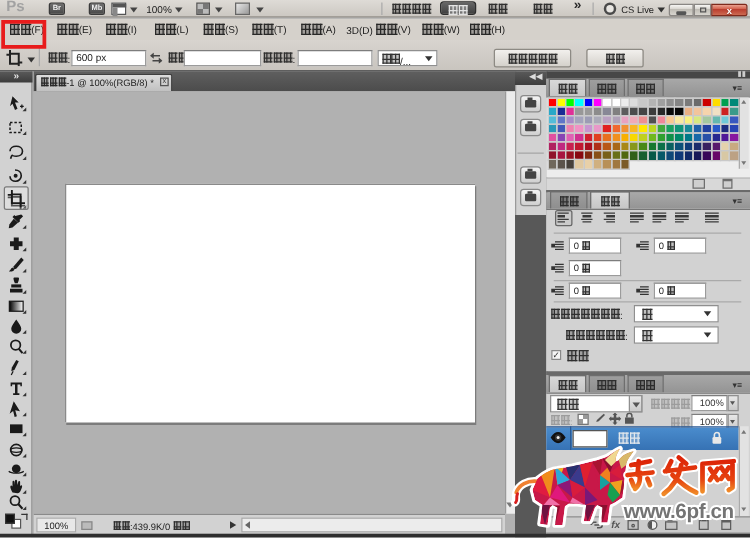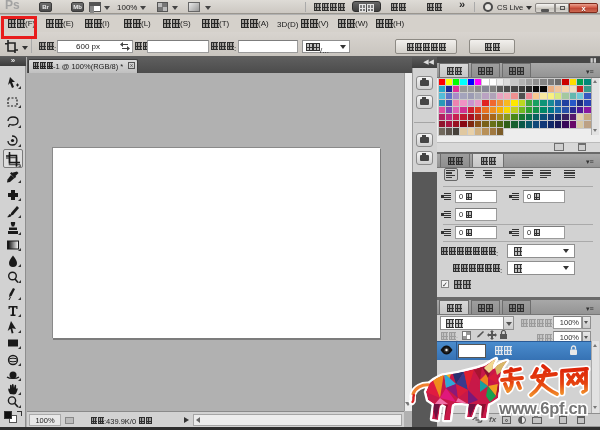--- a/index.html
+++ b/index.html
@@ -70,21 +70,21 @@
 <div class="ab" style="left:375px;top:19px;color:#1a1a1a;font-size:8px;white-space:nowrap"><span class="cj"></span><span class="cj"></span><span style="vertical-align:1px">(H)</span></div>
 <div class="ab" style="left:1px;top:16px;width:36px;height:23px;border:3px solid #e81c1c;z-index:50"></div>
 <div class="ab" style="left:0;top:32px;width:600px;height:25px;background:linear-gradient(#d8d4cf,#c9c5bf);border-bottom:1px solid #5e5e5e"></div>
 <svg class="ab" style="left:5px;top:40px" width="13" height="13" viewBox="0 0 13 13">
 <path d="M3 0v3h7v7h3" stroke="#222" stroke-width="1.6" fill="none"></path>
 <path d="M0 3.8h3M3 3v8h7M10 10v3" stroke="#222" stroke-width="1.6" fill="none"></path>
 </svg>
 <div class="arr" style="left:22px;top:46px;border-left:3px solid transparent;border-right:3px solid transparent;border-top:4px solid #333"></div>
 <div class="ab" style="left:31px;top:36px;width:1px;height:17px;background:#aaa"></div>
 <div class="ab" style="left:38px;top:42px;color:#222"><span class="cj s"></span><span class="cj s"></span><span style="font-size:8px;vertical-align:1px">:</span></div>
-<div class="fld" style="left:57px;top:40px;width:76px;height:13px;font-size:8px;color:#222;line-height:11px;padding-left:18px">600 px</div>
+<div class="fld" style="left:57px;top:40px;width:60px;height:13px;font-size:8px;color:#222;line-height:11px;padding-left:3px">600 px</div>
 <svg class="ab" style="left:120px;top:42px" width="10" height="9" viewBox="0 0 10 9">
 <path d="M2 2.5h6M2 6.5h6" stroke="#444" stroke-width="1.2" fill="none"></path>
 <path d="M3 0L0 2.5l3 2.5zM7 4l3 2.5L7 9z" fill="#444"></path>
 </svg>
 <div class="ab" style="left:134px;top:42px;color:#222"><span class="cj s"></span><span class="cj s"></span><span style="font-size:8px;vertical-align:1px">:</span></div>
 <div class="fld" style="left:147px;top:40px;width:62px;height:13px"></div>
 <div class="ab" style="left:210px;top:42px;color:#222"><span class="cj s"></span><span class="cj s"></span><span class="cj s"></span><span style="font-size:8px;vertical-align:1px">:</span></div>
 <div class="fld" style="left:238px;top:40px;width:60px;height:13px"></div>
 <div class="dd" style="left:302px;top:40px;width:48px;height:13px"><span class="cj s" style="margin:2px 0 0 3px;color:#222"></span><span class="cj s" style="margin:2px 0 0 0;color:#222"></span><span style="font-size:8px;color:#222;vertical-align:2px">/...</span></div>
 <div class="arr" style="left:340px;top:45px;border-left:3px solid transparent;border-right:3px solid transparent;border-top:4px solid #333"></div>

